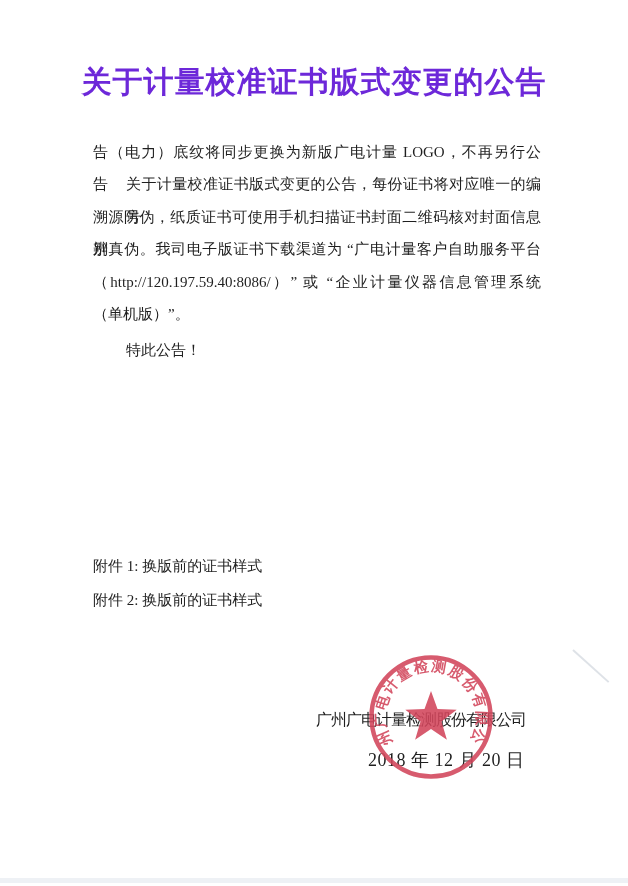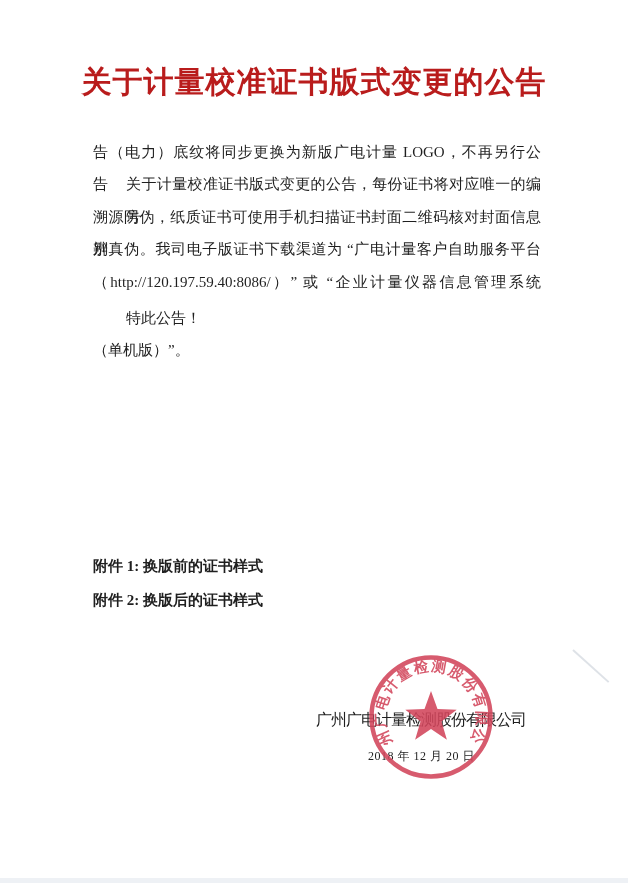--- a/index.html
+++ b/index.html
@@ -13,21 +13,21 @@
   }
   .title{
     position:absolute;
     top:62px;left:0;right:0;
     margin:0;
     text-align:center;
     font-family:"Liberation Sans","DejaVu Sans",sans-serif;
     font-weight:700;
     font-size:30px;
     letter-spacing:1px;
-    color:#b91c1c;
+    color:#6d28d9;
   }
   .body-block{
     position:absolute;
     top:136px;left:93px;
     width:448px;
   }
   .line{
     height:32.4px;
     line-height:32.4px;
     font-size:15px;
@@ -39,32 +39,32 @@
     text-align-last:justify;
   }
   .line.indent{padding-left:33px;}
   .line.indent.fill{width:415px;}
   .line.closing{margin-top:4px;}
   .attach-block{
     position:absolute;
     top:549px;left:93px;
     width:448px;
   }
-  .attach-block .line{height:34px;line-height:34px;font-weight:bold;}
+  .attach-block .line{height:34px;line-height:34px;}
   .company-line{
     position:absolute;
     top:710px;left:316px;
     font-size:16px;
     letter-spacing:-1px;
     white-space:nowrap;
   }
   .date-line{
     position:absolute;
     top:748px;left:368px;
-    font-size:12px;
+    font-size:18px;
     letter-spacing:0.5px;
     white-space:nowrap;
   }
   .stamp{
     position:absolute;
     left:346px;top:632px;
     width:170px;height:170px;
     opacity:0.88;
   }
   .stamp-arc-text{
@@ -95,27 +95,27 @@
 <div class="page">
 
   <h1 class="title">关于计量校准证书版式变更的公告</h1>
 
   <div class="body-block">
     <div class="line fill">告（电力）底纹将同步更换为新版广电计量 LOGO，不再另行公告。</div>
     <div class="line indent fill">关于计量校准证书版式变更的公告，每份证书将对应唯一的编号</div>
     <div class="line fill">溯源防伪，纸质证书可使用手机扫描证书封面二维码核对封面信息辨</div>
     <div class="line fill">别真伪。我司电子版证书下载渠道为 “广电计量客户自助服务平台</div>
     <div class="line fill">（http://120.197.59.40:8086/）” 或 “企业计量仪器信息管理系统</div>
+    <div class="line">（单机版）”。</div>
     <div class="line indent closing">特此公告！</div>
-    <div class="line">（单机版）”。</div>
   </div>
 
   <div class="attach-block">
     <div class="line">附件 1: 换版前的证书样式</div>
-    <div class="line">附件 2: 换版后的证书样式</div>
+    <div class="line">附件 2: 换版前的证书样式</div>
   </div>
 
   <div class="company-line">广州广电计量检测股份有限公司</div>
   <div class="date-line">2018 年 12 月 20 日</div>
 
   <svg class="stamp" viewBox="0 0 170 170" xmlns="http://www.w3.org/2000/svg">
     <circle cx="85" cy="85" r="59.5" fill="none" stroke="#d2455b" stroke-width="4.5"></circle>
     <polygon fill="#d2455b" points="85,59 91.5,77.1 110.7,77.7 95.5,89.4 100.9,107.8 85,97 69.1,107.8 74.5,89.4 59.3,77.7 78.5,77.1"></polygon>
     <defs>
       <path id="arcpath" d="M 47.3,111.4 A 46,46 0 1 1 122.7,111.4" fill="none"></path>

